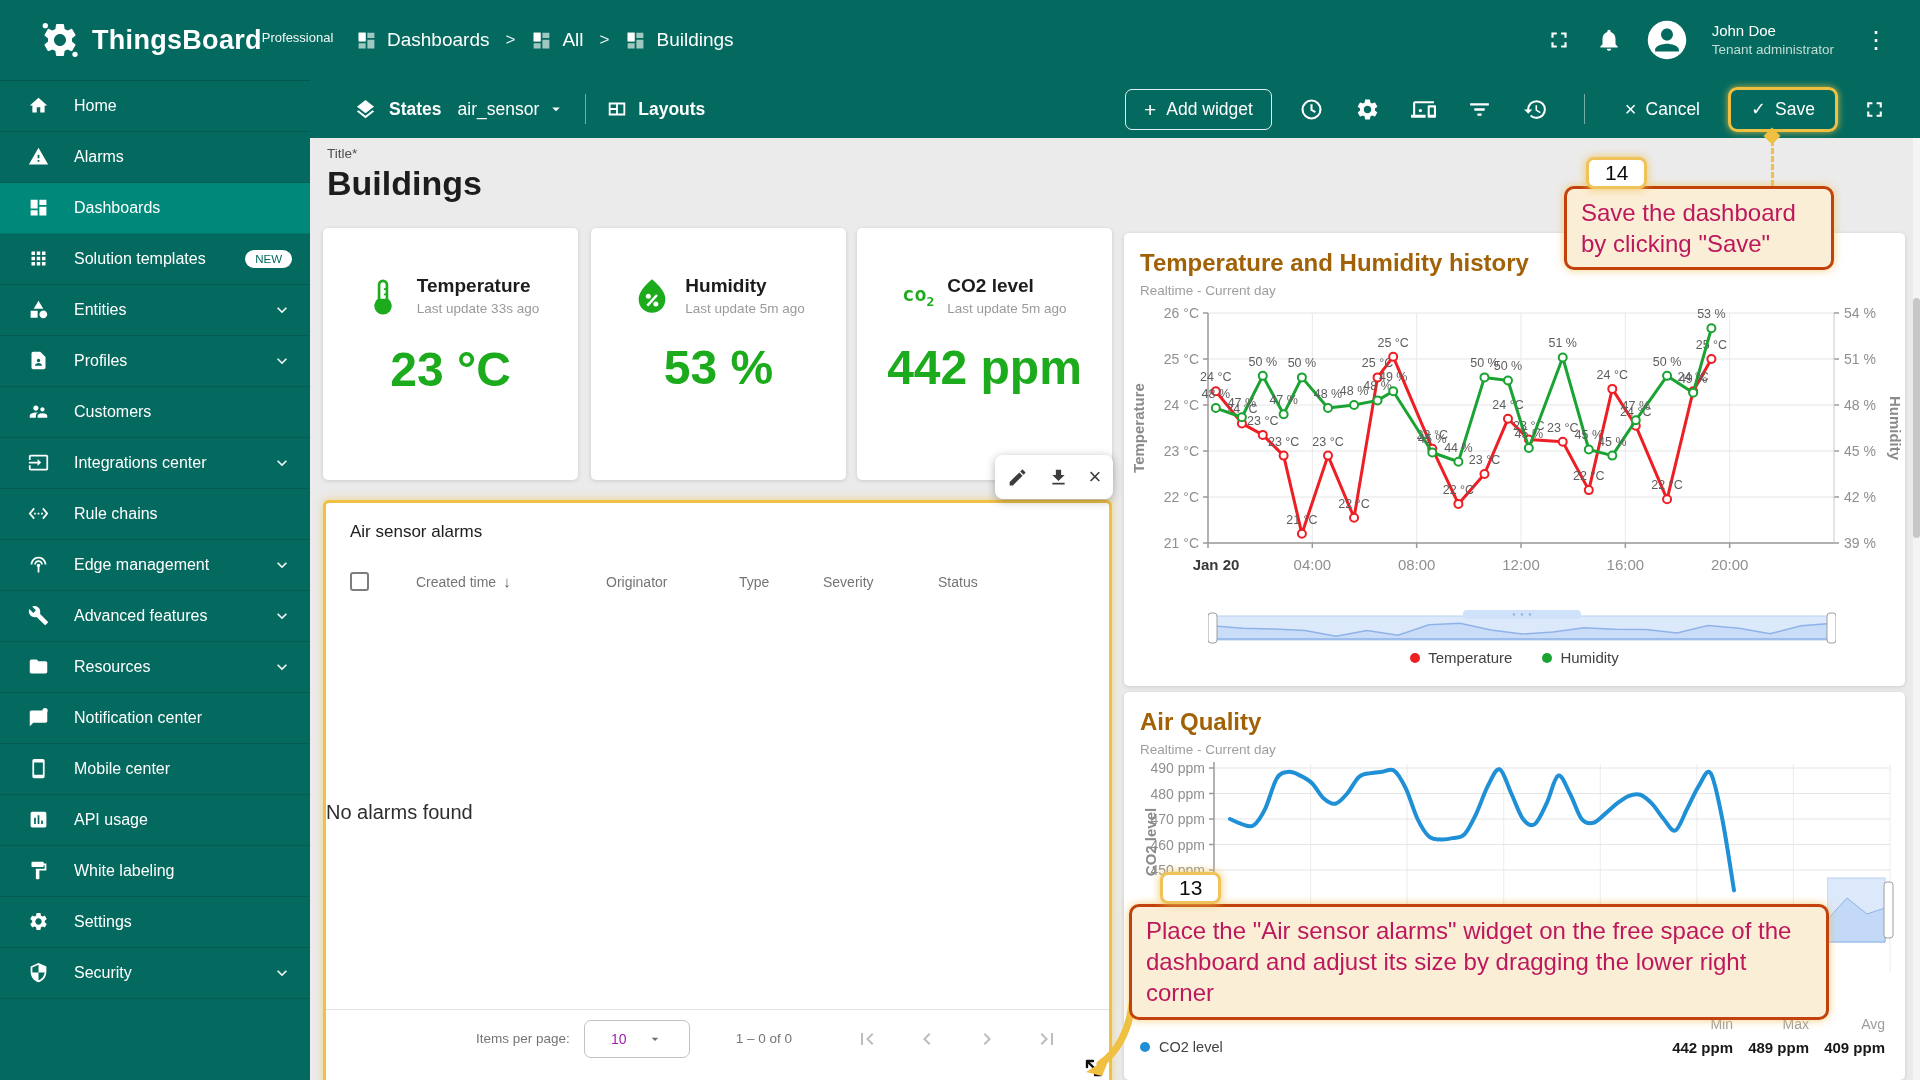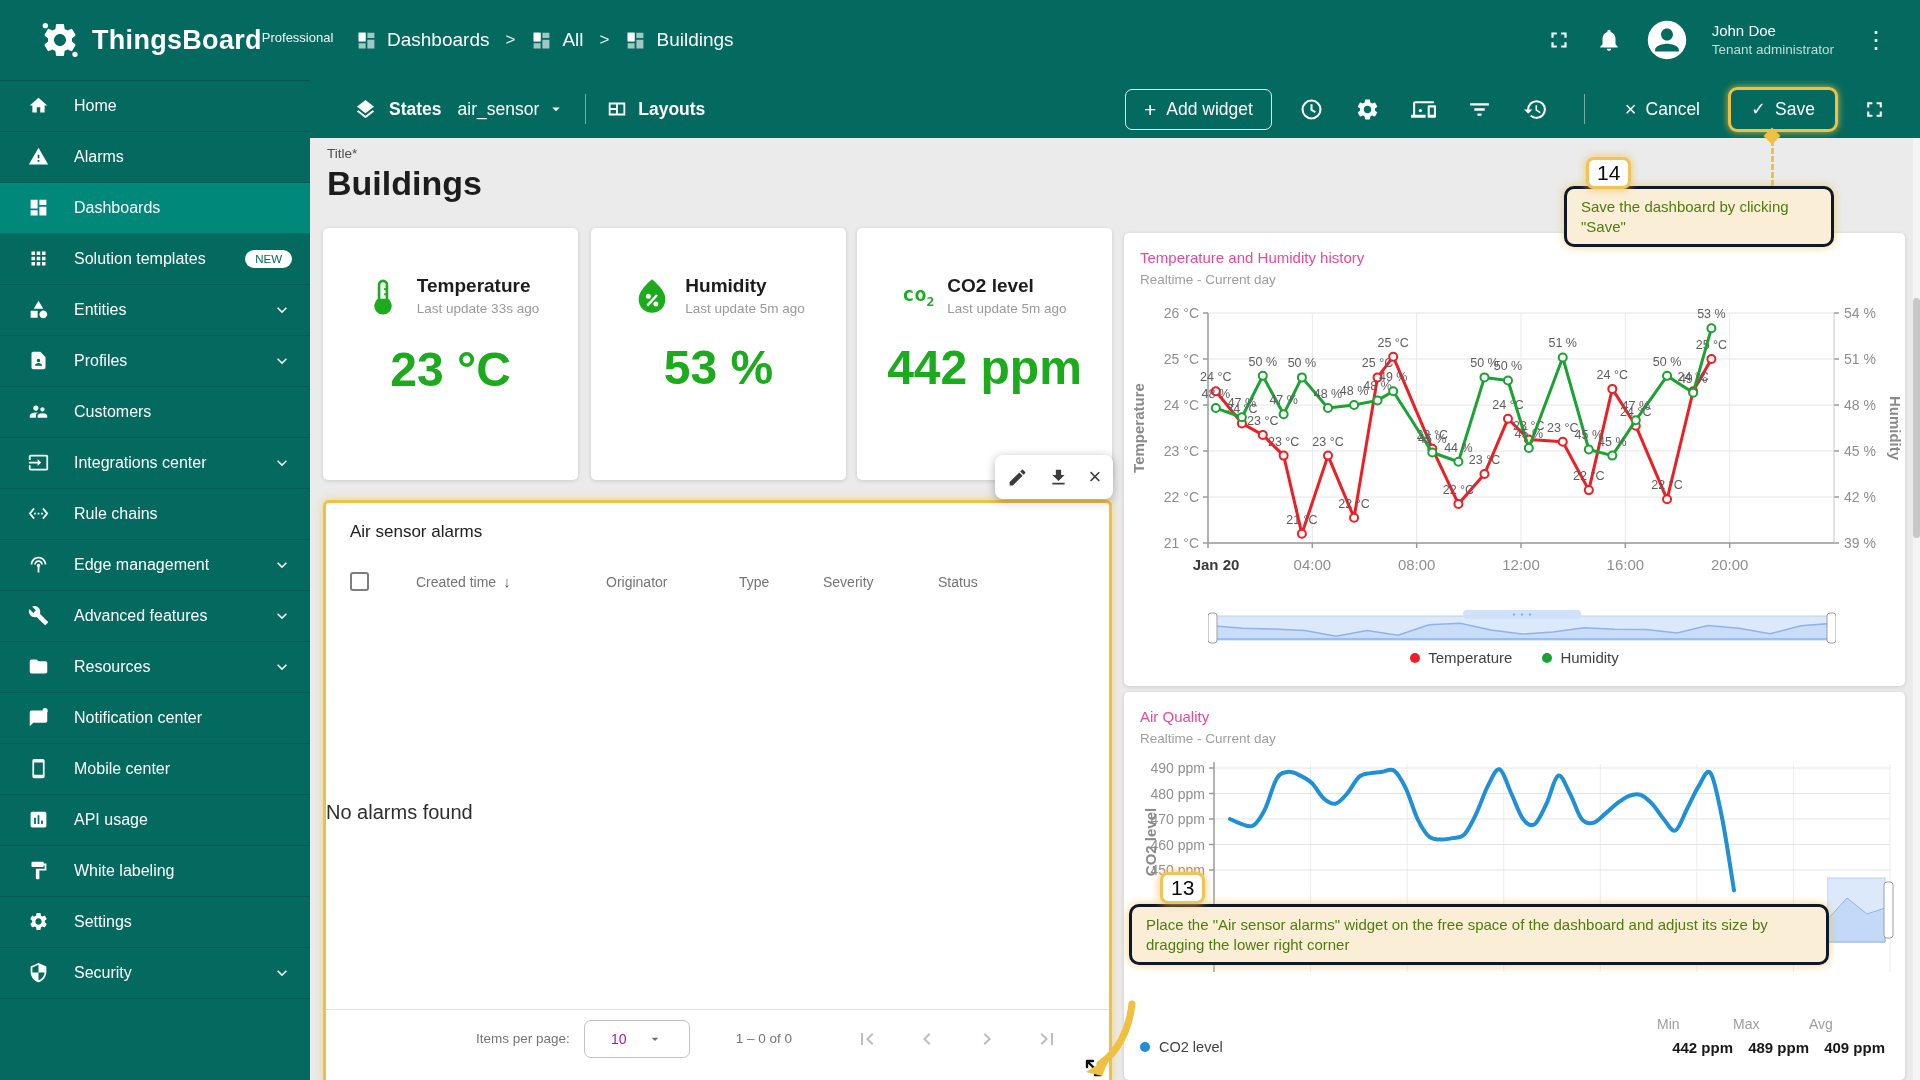--- a/index.html
+++ b/index.html
@@ -72,41 +72,41 @@
   .pp-select{width:106px;height:38px;border:1px solid #c2c2c2;border-radius:7px;display:flex;align-items:center;justify-content:center;gap:20px;margin-left:14px;font-size:14px;cursor:pointer;color:#a21caf}
   .range-text{margin-left:46px}
   .pager{display:flex;align-items:center;gap:34px;margin-left:62px;color:#bdbdbd}
   .pager .iconbtn{width:26px;height:26px}
   .resize-handle{position:absolute;right:4px;bottom:4px;cursor:nwse-resize;z-index:3}
 
   
   .widget{background:#fff;border-radius:5px;box-shadow:0 1px 4px rgba(0,0,0,.14);position:absolute}
   #history-widget{left:814px;top:95px;width:781px;height:453px}
   #air-widget{left:814px;top:554px;width:781px;height:388px}
-  .w-title{font-size:15px;font-weight:normal;color:#ec4899;padding:16px 0 0 16px}
+  .w-title{font-size:24px;font-weight:bold;color:#a16207;padding:16px 0 0 16px}
   .w-sub{font-size:13.5px;color:#9e9e9e;padding:6px 0 0 16px}
   #history-chart{position:absolute;left:4px;top:70px}
   #history-nav{position:absolute;left:84px;top:376px}
   #history-legend{position:absolute;left:0;right:0;top:416px;display:flex;justify-content:center;gap:30px;font-size:15px;color:#424242}
   .legend-item{display:flex;align-items:center;gap:8px;cursor:pointer}
   .legend-dot{width:10px;height:10px;border-radius:50%;display:inline-block}
   #air-chart{position:absolute;left:4px;top:62px}
   .air-nav{position:absolute;right:6px;top:176px;width:72px;height:84px;z-index:1}
   .air-stats-head{position:absolute;top:324px;right:20px;display:flex;color:#9e9e9e;font-size:14px}
-  .air-stats-head span{width:76px;}
+  .air-stats-head span{width:76px;text-align:right}
   .air-stats-vals{position:absolute;top:347px;right:20px;display:flex;font-weight:bold;font-size:15px;color:#181818}
   .air-stats-vals span{width:76px;text-align:right}
   .air-legend{position:absolute;left:16px;top:347px;display:flex;align-items:center;gap:9px;font-size:14.5px;color:#424242;cursor:pointer}
 
   
   .edit-toolbar{position:absolute;left:995px;top:455px;width:118px;height:44px;background:#fff;border-radius:8px;box-shadow:0 2px 10px rgba(0,0,0,.3);display:flex;align-items:center;justify-content:center;gap:20px;z-index:12;color:#3c3c3c}
 
   
-  .step-badge{position:absolute;background:#fff;border:3px solid #f0c35a;border-radius:8px;padding:1px 8px;font-size:21px;color:#0c0c0c;z-index:31;box-shadow:0 0 9px rgba(240,195,90,.95)}
-  .step-tip{position:absolute;background:#fbeed6;border:3px solid #0f172a;border-radius:10px;padding:8px 14px;font-size:15px;line-height:1.3;color:#4d7c0f;z-index:30;box-shadow:0 0 9px rgba(240,195,90,.8)}
+  .step-badge{position:absolute;background:#fff;border:3px solid #f0c35a;border-radius:8px;padding:1px 16px;font-size:21px;color:#0c0c0c;z-index:31;box-shadow:0 0 9px rgba(240,195,90,.95)}
+  .step-tip{position:absolute;background:#fbeed6;border:3px solid #c2410c;border-radius:10px;padding:8px 14px;font-size:24px;line-height:1.3;color:#be185d;z-index:30;box-shadow:0 0 9px rgba(240,195,90,.8)}
   #tip14{left:1564px;top:186px;width:270px}
   #badge14{left:1586px;top:157px}
   #tip13{left:1129px;top:904px;width:700px}
   #badge13{left:1160px;top:872px}
   .dash14{position:absolute;left:1771px;top:140px;height:46px;border-left:3px dashed #efc041;z-index:29}
   .diamond14{position:absolute;left:1766px;top:130px;width:12px;height:12px;background:#efc041;transform:rotate(45deg);z-index:29}
   #arrow13{position:absolute;left:1082px;top:1000px;z-index:29}
 
   .scrollbar-track{position:absolute;right:0;top:138px;width:7px;height:942px;background:#f4f4f4;z-index:2}
   .scrollbar-thumb{position:absolute;right:0;top:160px;width:7px;height:240px;background:#c7c7c7;border-radius:4px}

